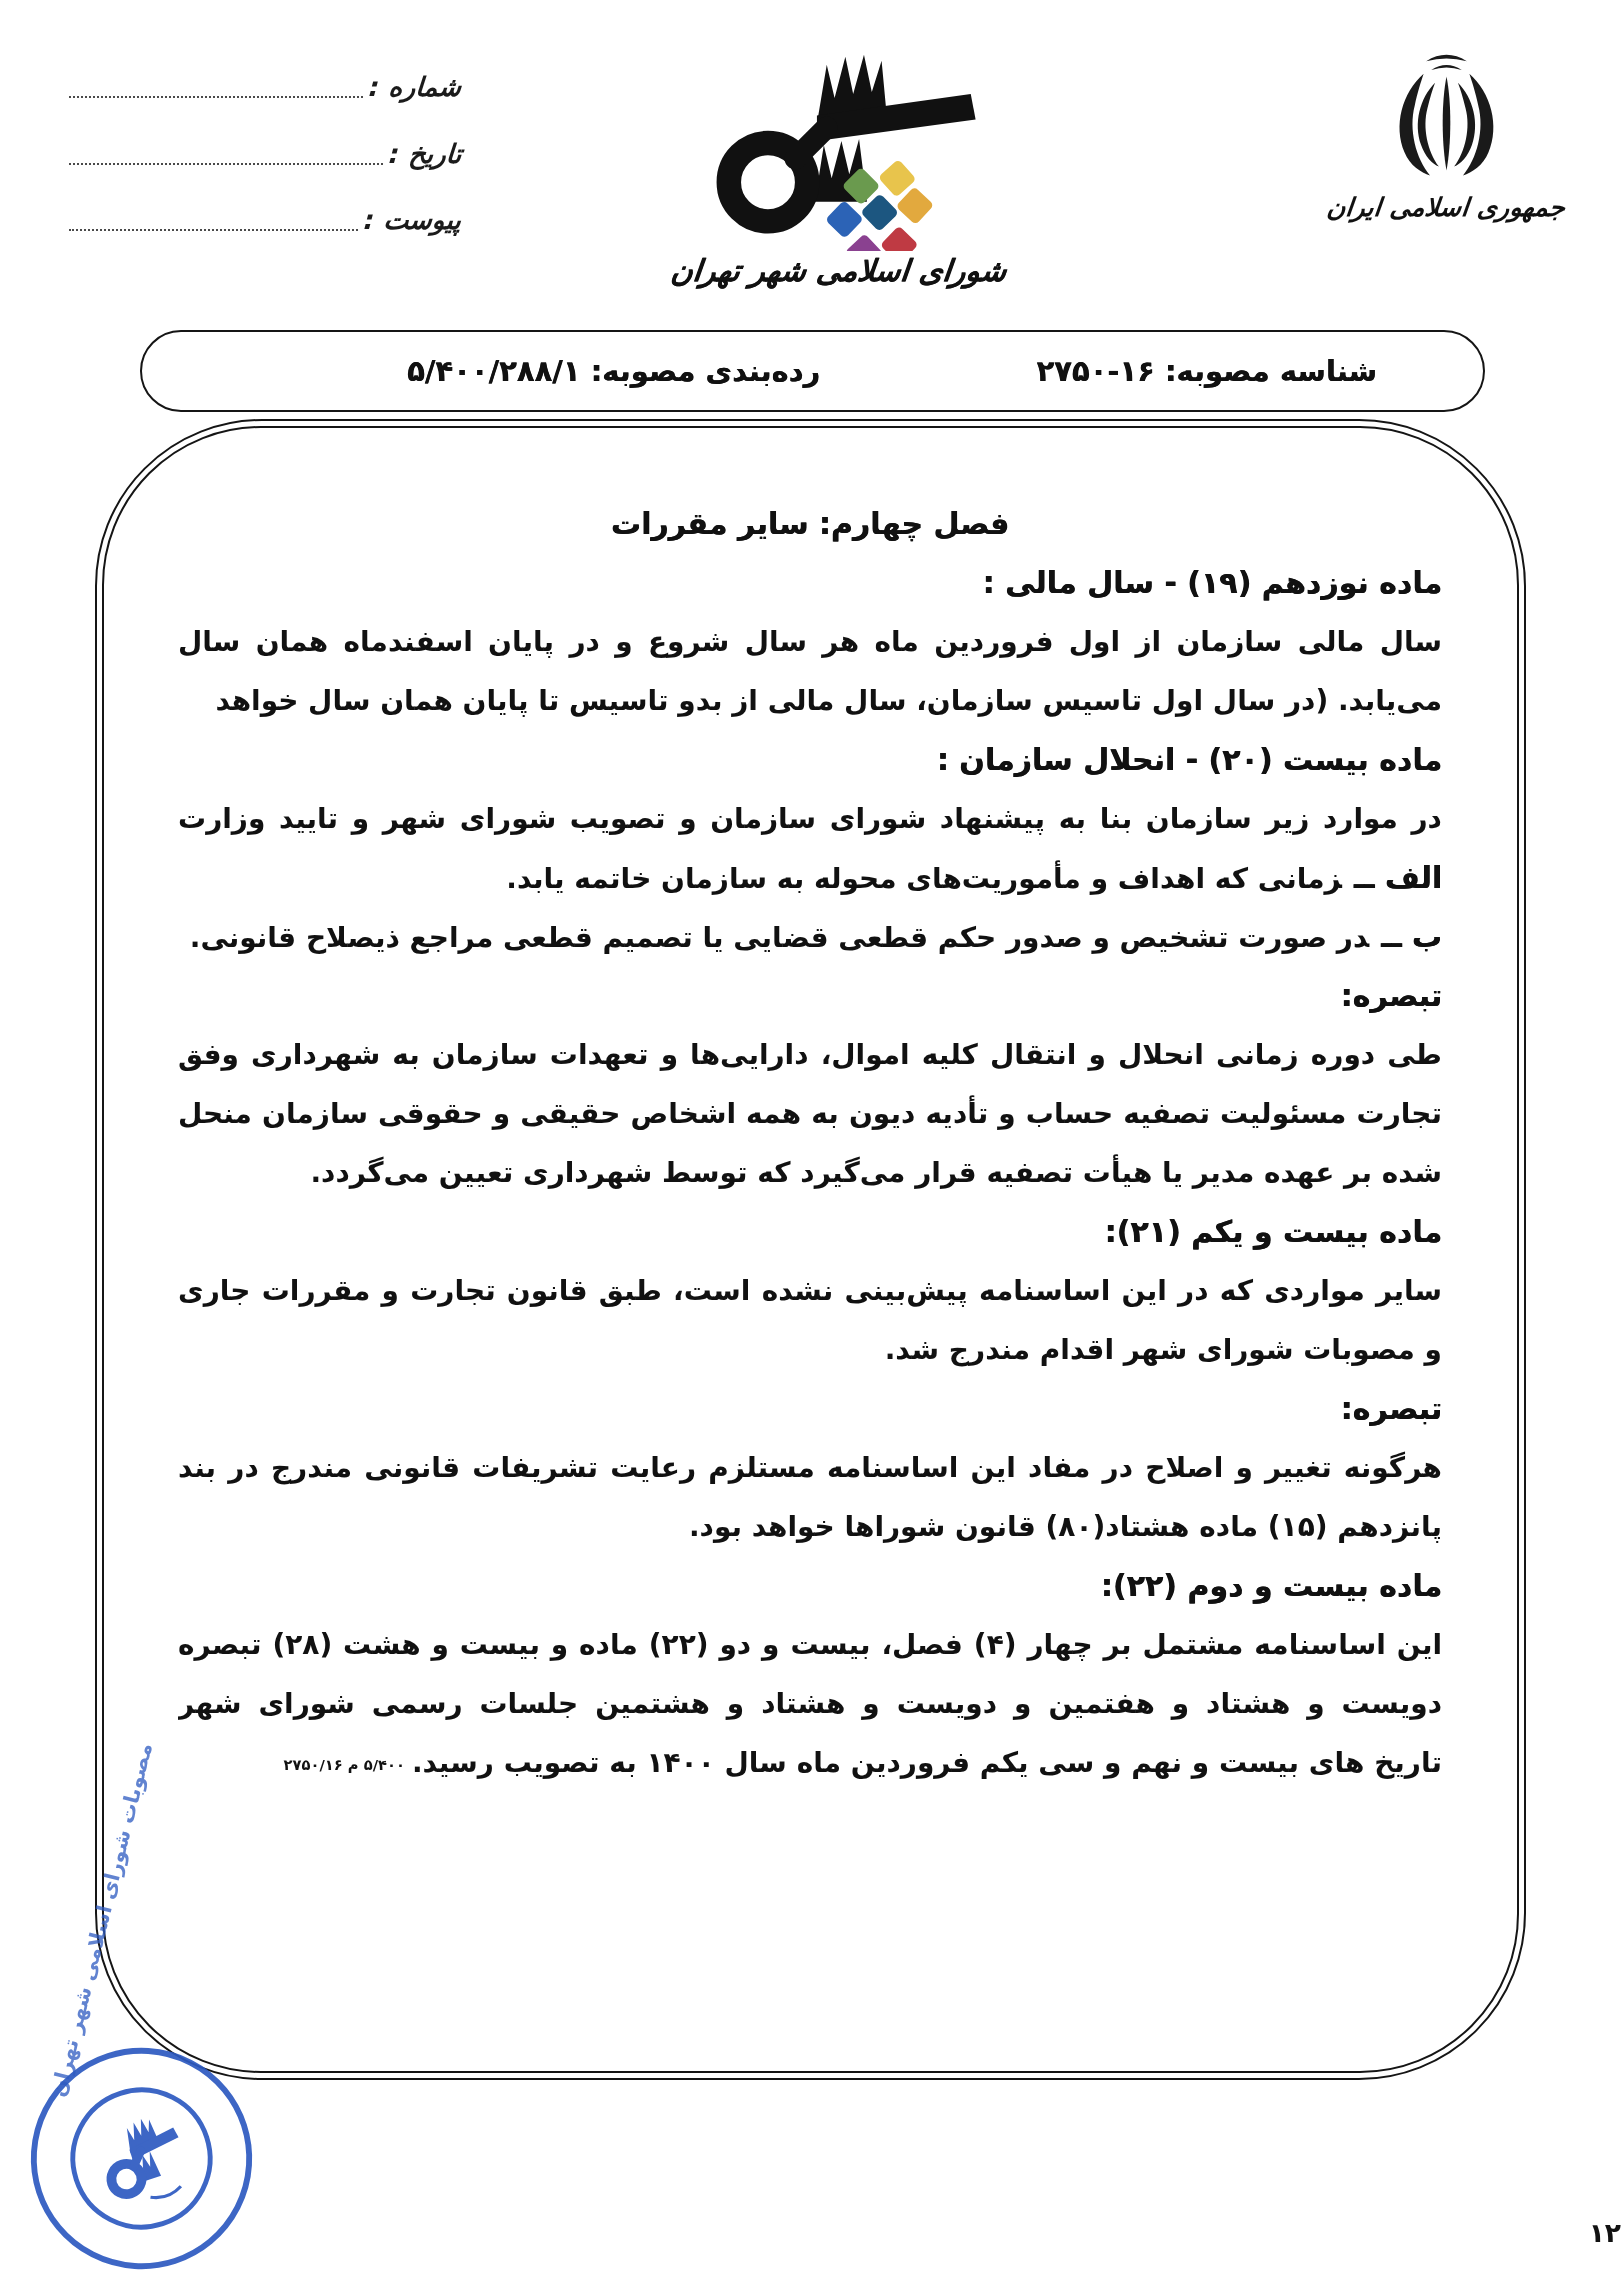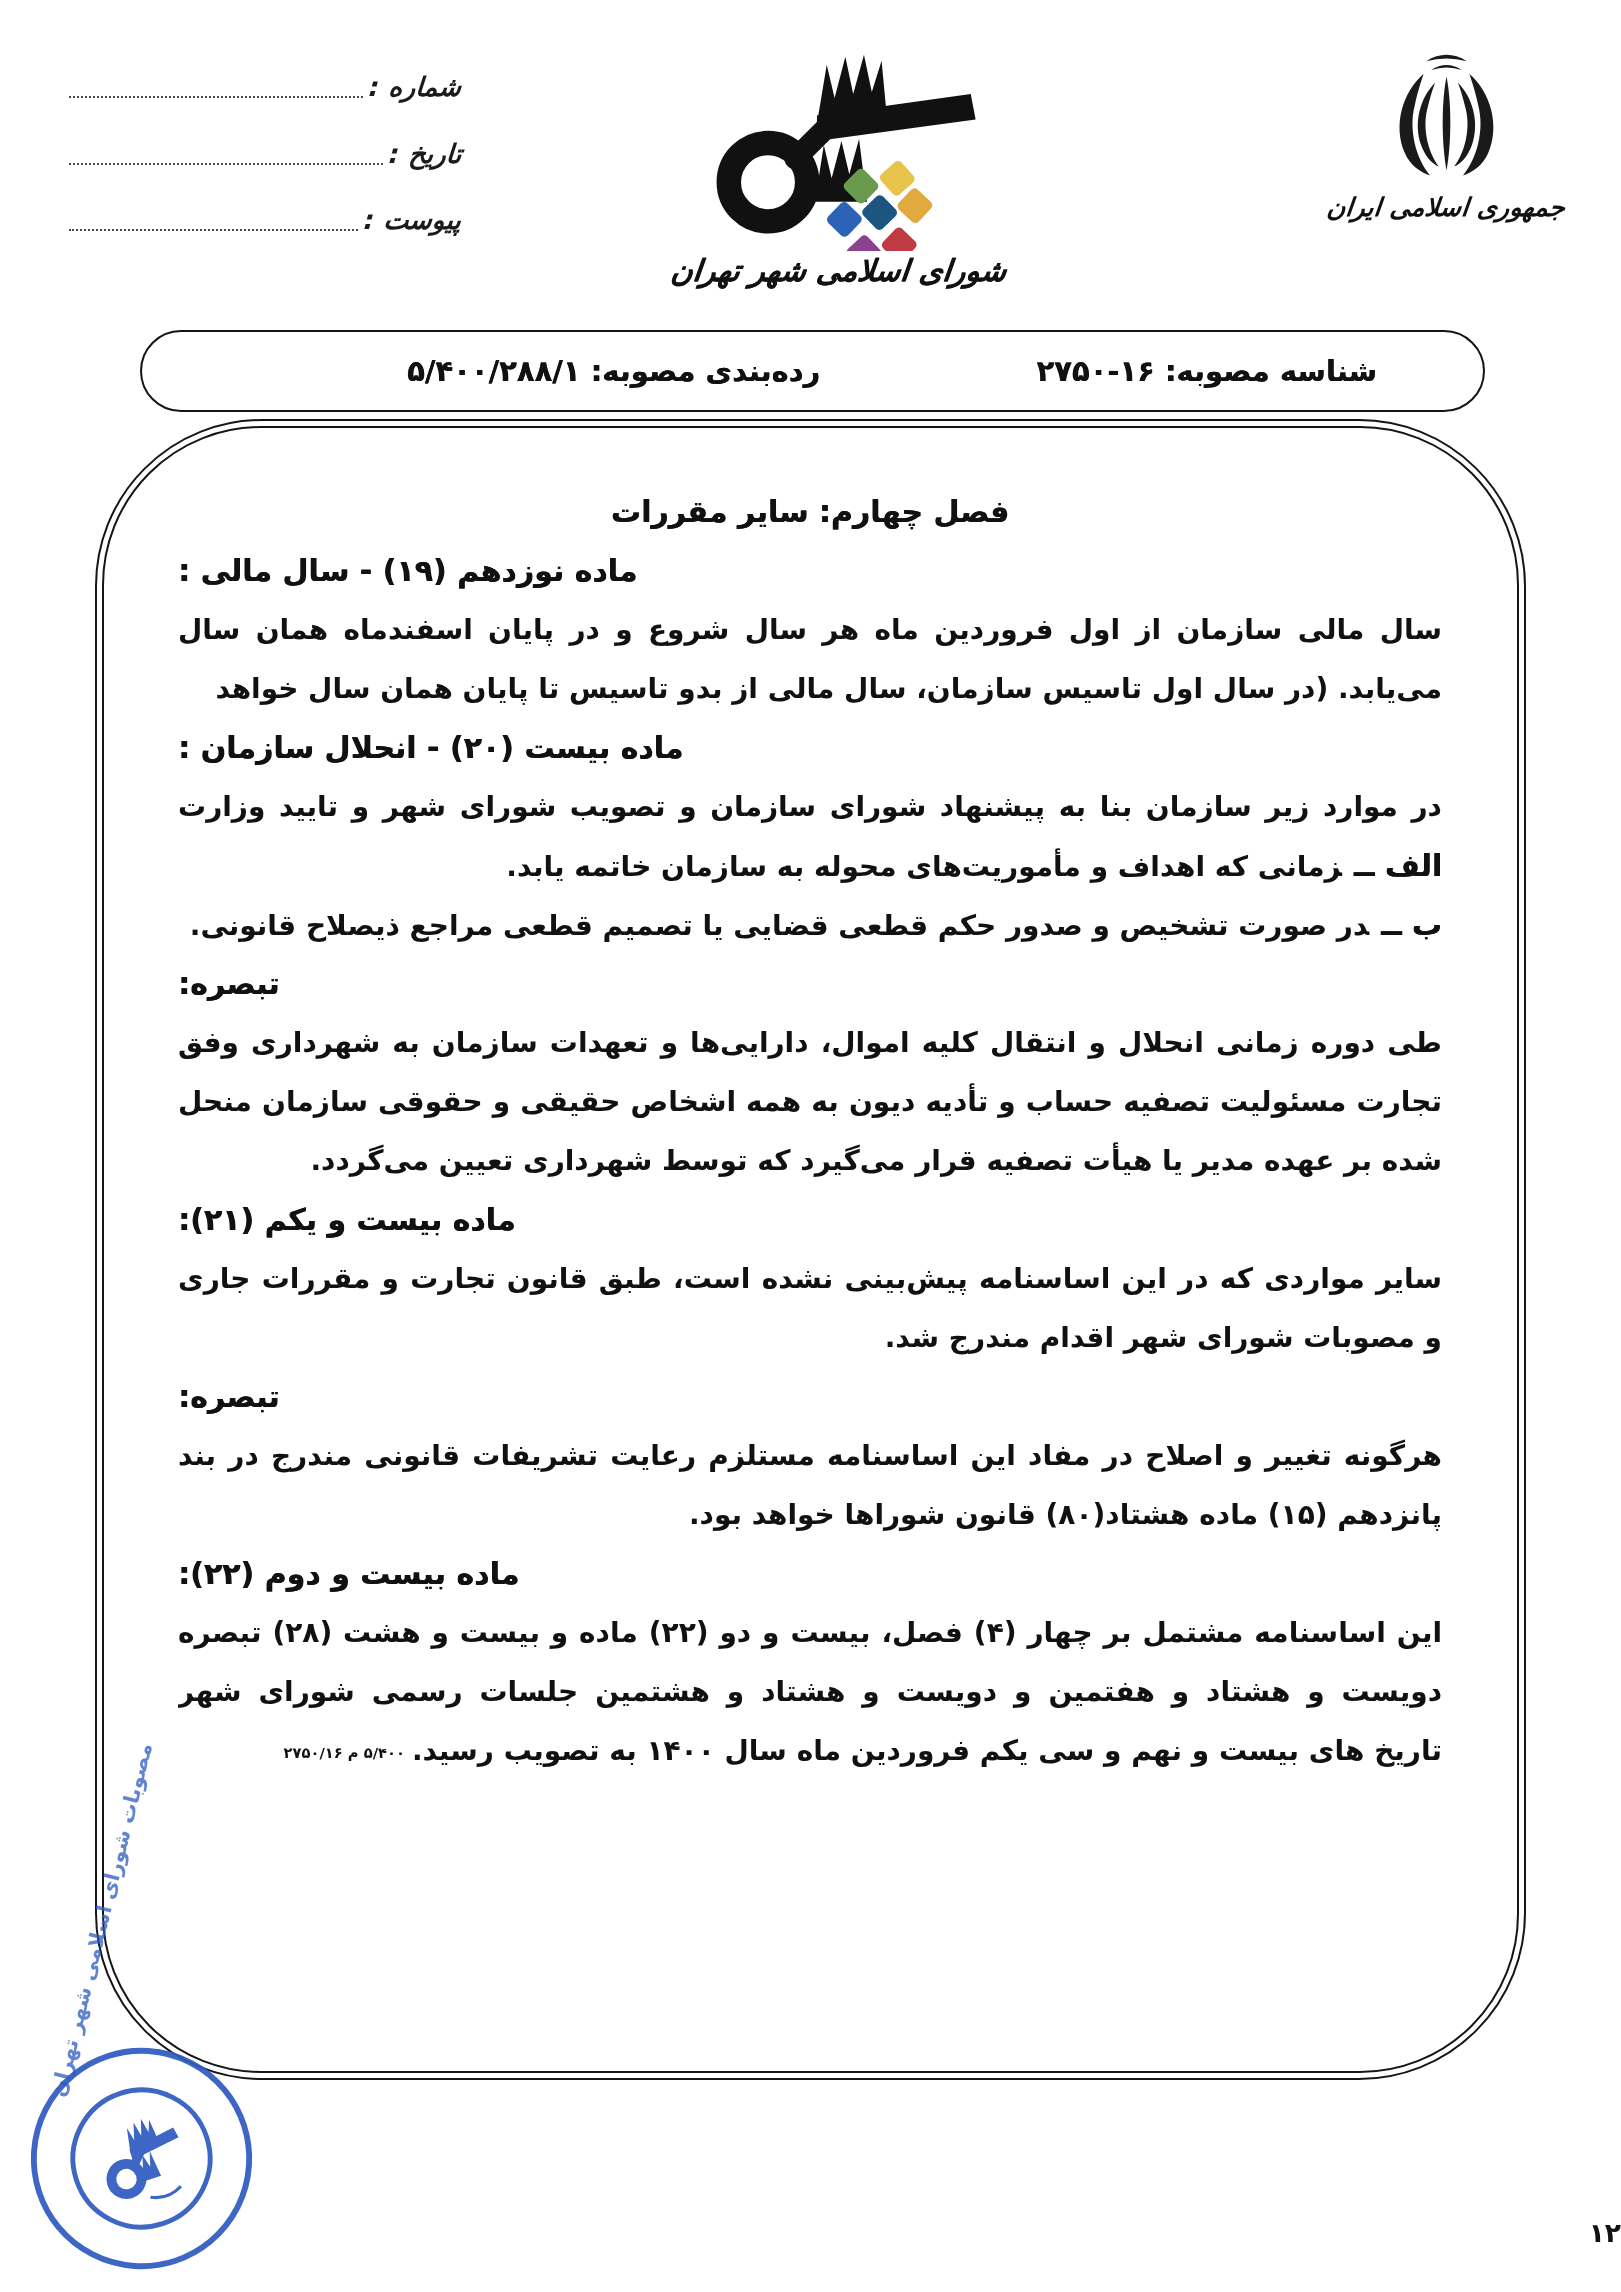--- a/index.html
+++ b/index.html
@@ -40,24 +40,24 @@
     text-shadow:0.4px 0 0 currentColor; white-space:nowrap;
   }
   
   .content-box{
     position:absolute; top:419px; left:95px; width:1431px; height:1661px;
     border:2.9px solid #151515; border-radius:167px; box-sizing:border-box;
   }
   .content-box::before{
     content:""; position:absolute; inset:4.9px; border:2px solid #151515; border-radius:159px;
   }
-  .content-lines{position:absolute; top:482px; left:178px; width:1264px; direction:rtl;}
+  .content-lines{position:absolute; top:494px; left:178px; width:1264px; direction:rtl;}
   .ln{height:59px; line-height:59px; font-size:28px; font-weight:bold; overflow:hidden;}
   .l-center{text-align:center; font-size:30px; text-shadow:0.5px 0 0 currentColor;}
-  .l-head{text-align:left; font-size:30px; text-shadow:0.5px 0 0 currentColor;}
+  .l-head{text-align:right; font-size:30px; text-shadow:0.5px 0 0 currentColor;}
   .l-just{text-align:justify; text-align-last:justify; text-justify:inter-word;}
   .l-end{text-align:right;}
   .lead{font-size:30px; text-shadow:0.5px 0 0 currentColor; margin-left:11.8px;margin-top:20px;}
   .tiny{font-size:14.7px; font-weight:bold; margin-right:7px; vertical-align:2px;}
   
   .stamp{position:absolute; top:2041px; left:23.5px; opacity:.92;}
   .stamp-smear{
     position:absolute; top:1874px; left:-37px; width:294px;
     transform:rotate(-76deg); transform-origin:center;
     font-size:20.6px; font-weight:bold; color:#2d5ac1; opacity:.75; white-space:nowrap;

